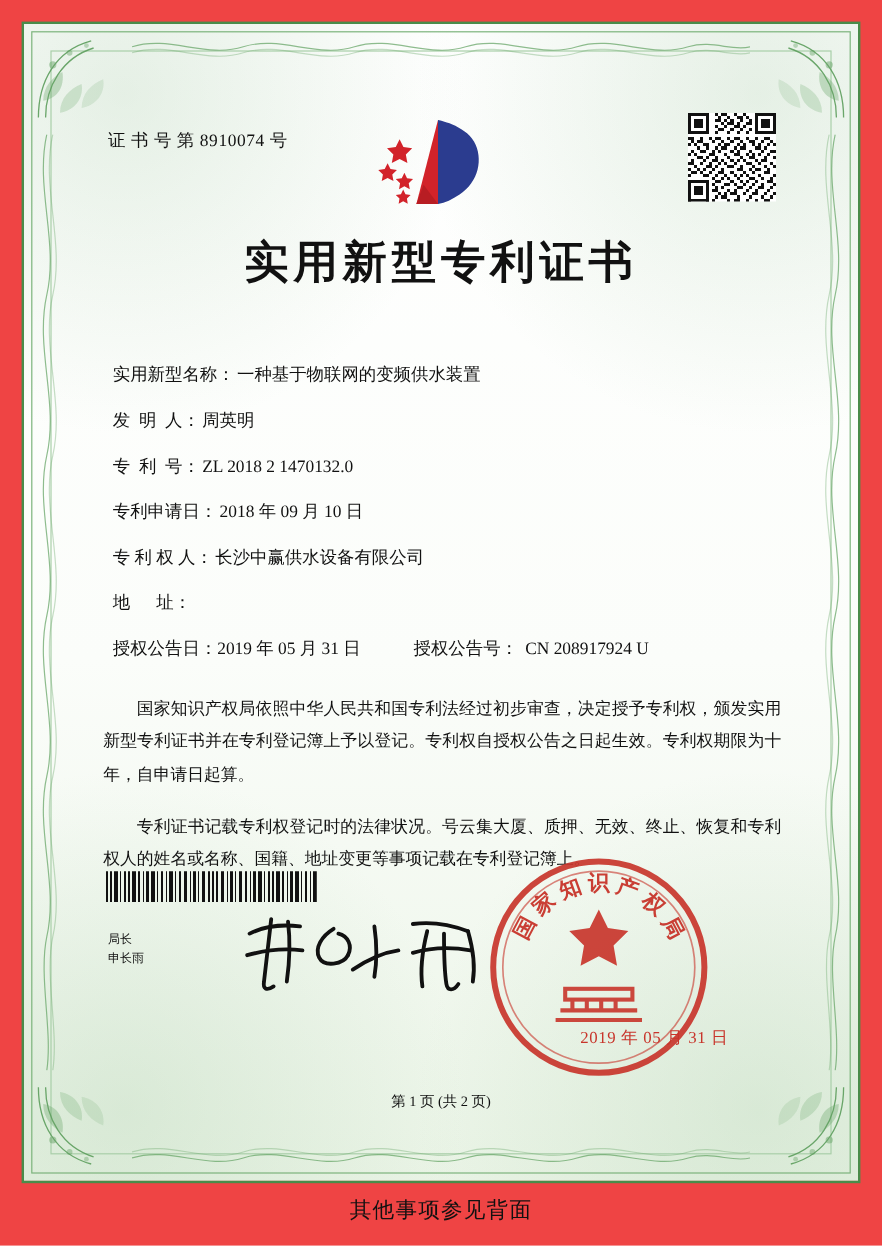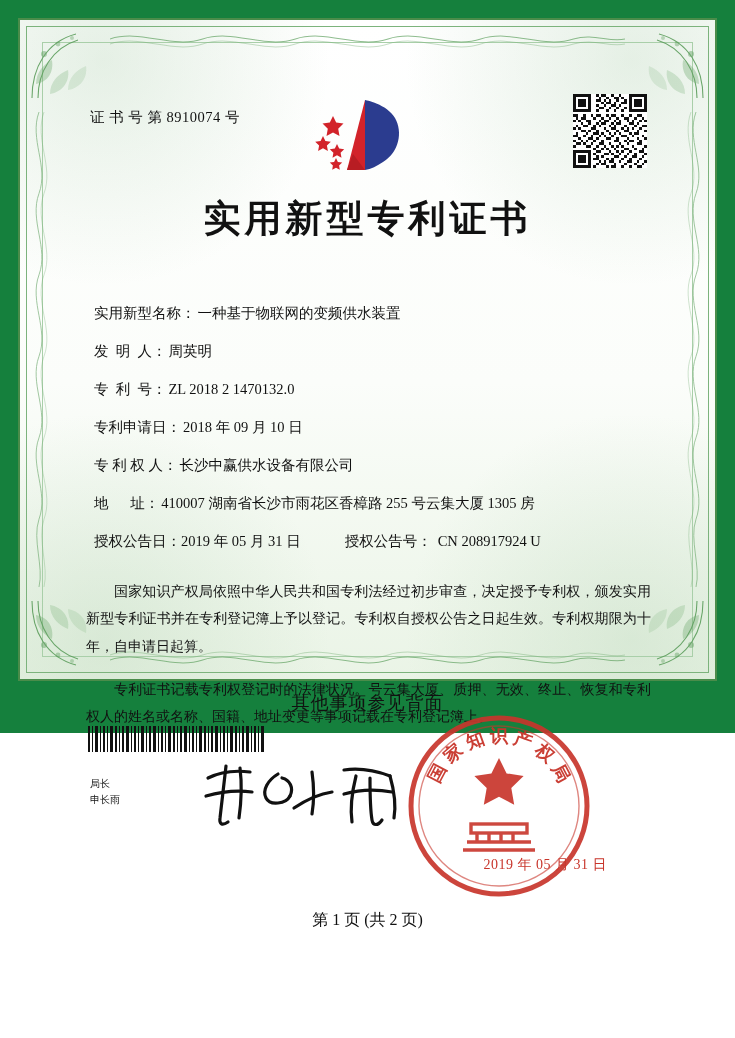--- a/index.html
+++ b/index.html
@@ -11,22 +11,22 @@
     height: 1038px;
     background: #ffffff;
     font-family: "Liberation Serif", serif;
     color: #1a1a1a;
     overflow: hidden;
   }
 
   .page {
     position: relative;
     width: 735px;
-    height: 733px;
-    background: #15803d;
+    height: 1038px;
+    background: #ef4444;
   }
 
   
   .frame-outer {
     position: absolute;
     left: 18px;
     top: 18px;
     right: 18px;
     bottom: 52px;
     border: 2px solid #4a8c4a;
@@ -217,21 +217,21 @@
     color: #c8352b;
     letter-spacing: 0.5px;
   }
 
   
   .page-num {
     position: absolute;
     left: 0; right: 0;
     top: 826px;
     text-align: center;
-    font-size: 16px;
+    font-size: 12px;
     color: #111;
   }
   .footnote {
     position: absolute;
     left: 0; right: 0;
     bottom: 18px;
     text-align: center;
     font-size: 18px;
     color: #111;
     letter-spacing: 1px;
@@ -572,21 +572,20 @@
         <div class="field">
           <span class="label">专利申请日：</span>
           <span class="value">2018 年 09 月 10 日</span>
         </div>
         <div class="field">
           <span class="label">专 利 权 人：</span>
           <span class="value">长沙中赢供水设备有限公司</span>
         </div>
         <div class="field">
           <span class="label">地      址：</span>
-          <span class="value">410007 湖南省长沙市雨花区香樟路 255 号云集大厦 1305 房</span>
         </div>
         <div class="field pub">
           <span class="label">授权公告日：</span>
           <span>2019 年 05 月 31 日</span>
           <span class="seg2-label">授权公告号：</span>
           <span class="seg2-value">CN 208917924 U</span>
         </div>
       </div>
 
       <div class="paras">

